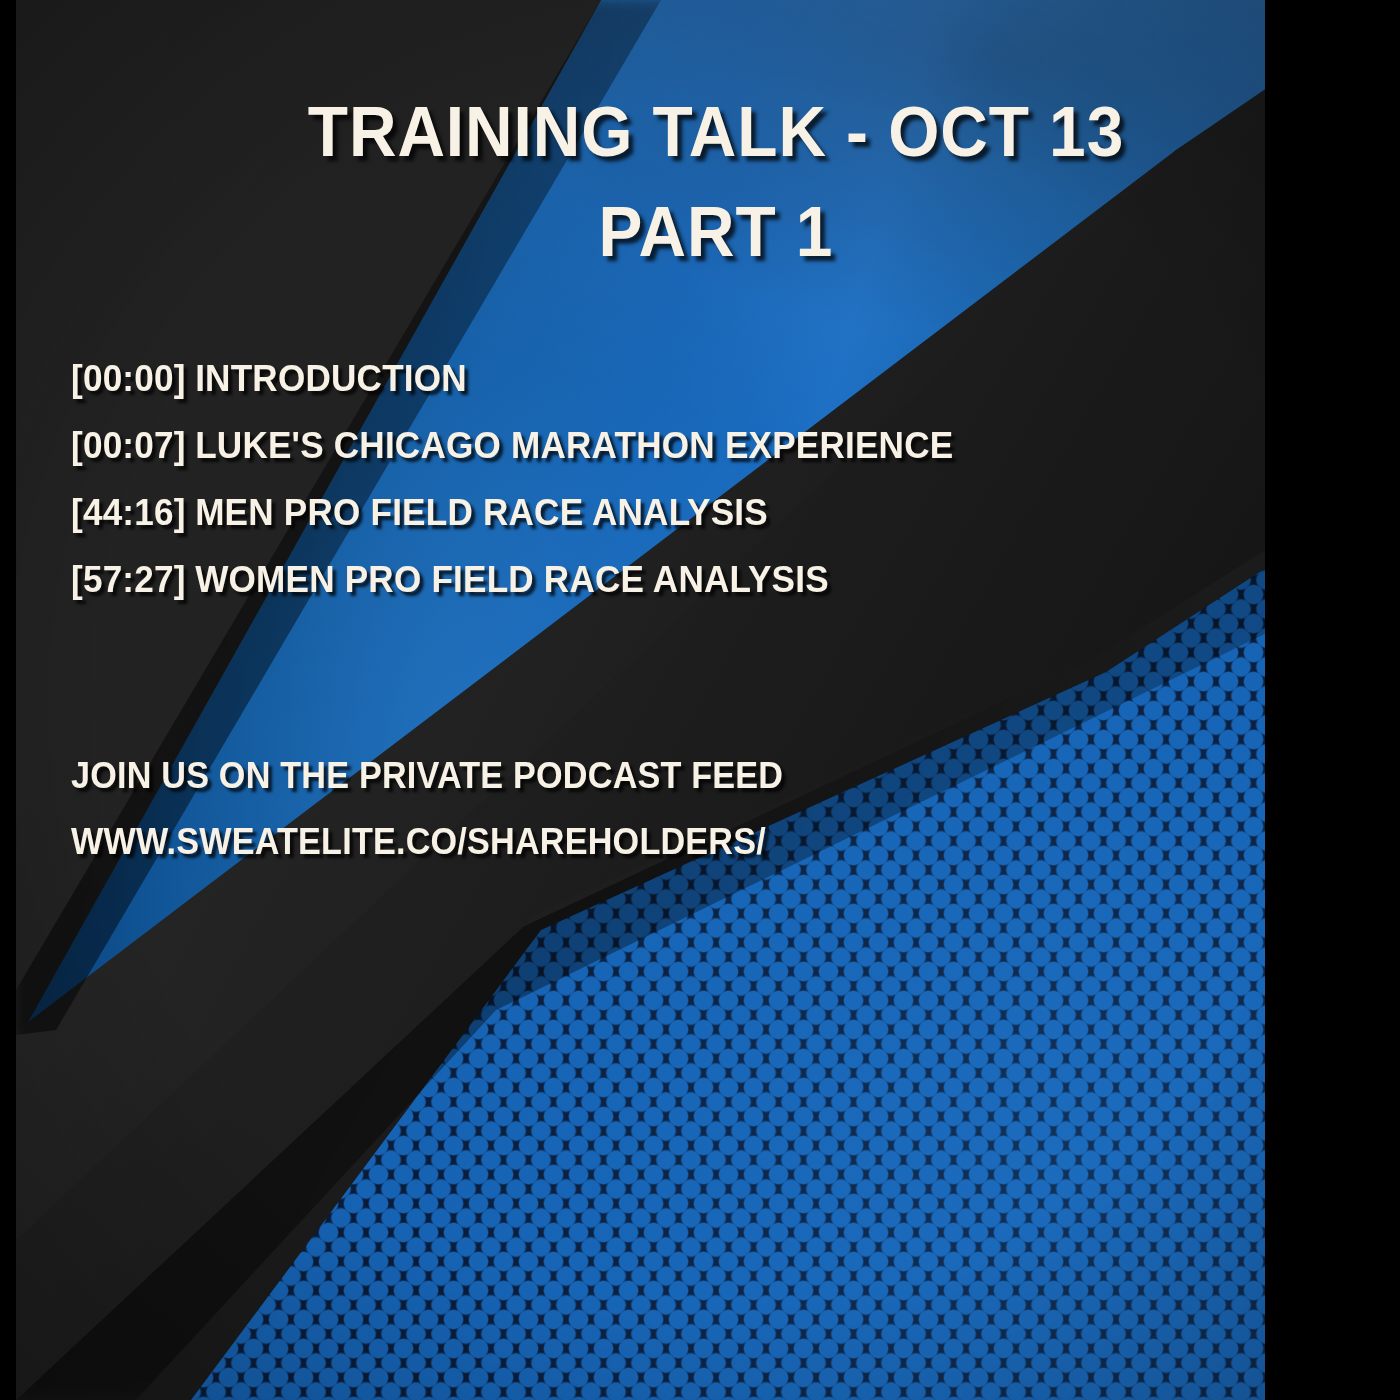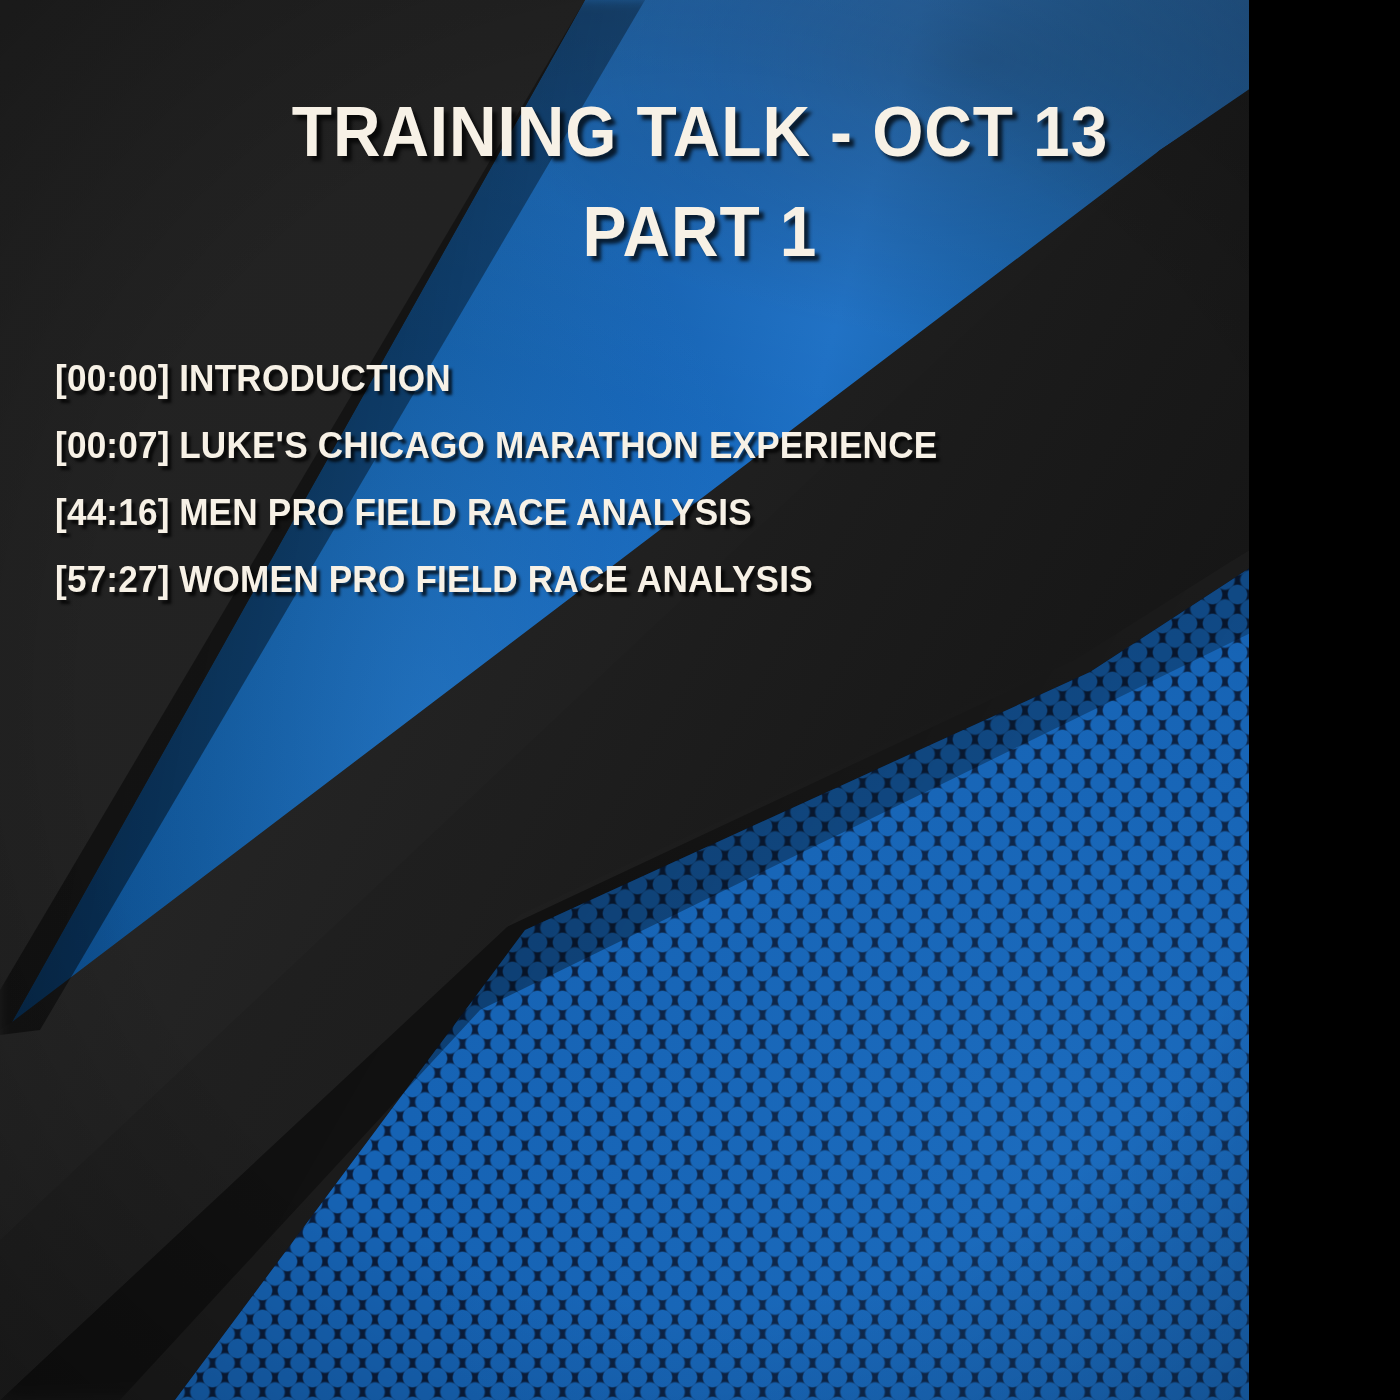--- a/index.html
+++ b/index.html
@@ -4,20 +4,21 @@
 <style>
   html,body{margin:0;padding:0;background:#000;}
   body{font-family:"Liberation Sans", sans-serif;}
 
   #cover{
     position:relative;
     width:1249px;
     height:1400px;
     overflow:hidden;
     background:#6d28d9;
+    margin-left:16px;
   }
 
   
   .layer{position:absolute;top:0;left:0;width:1400px;height:1400px;}
 
   
   .bg-base{
     background:
       radial-gradient(ellipse 900px 700px at 1150px 350px, #2b2b2b 0%, #242424 40%, #1b1b1b 100%);
   }
@@ -213,15 +214,19 @@
       <div class="chapter-row">
         <span class="chapter-time">[44:16]</span><span class="chapter-label">MEN PRO FIELD RACE ANALYSIS</span>
       </div>
 
       <div class="chapter-row">
         <span class="chapter-time">[57:27]</span><span class="chapter-label">WOMEN PRO FIELD RACE ANALYSIS</span>
       </div>
 
     </div>
 
+    <div class="footer">
+      <div class="footer-line">JOIN US ON THE PRIVATE PODCAST FEED</div>
+      <div class="footer-line">WWW.SWEATELITE.CO/SHAREHOLDERS/</div>
+    </div>
 
   </div>
 </div>
 
 </body></html>

